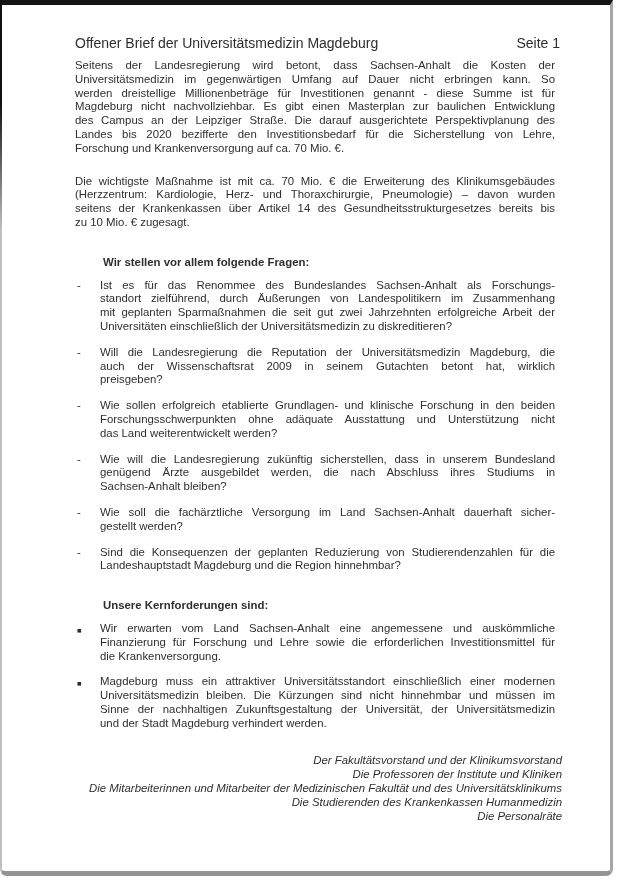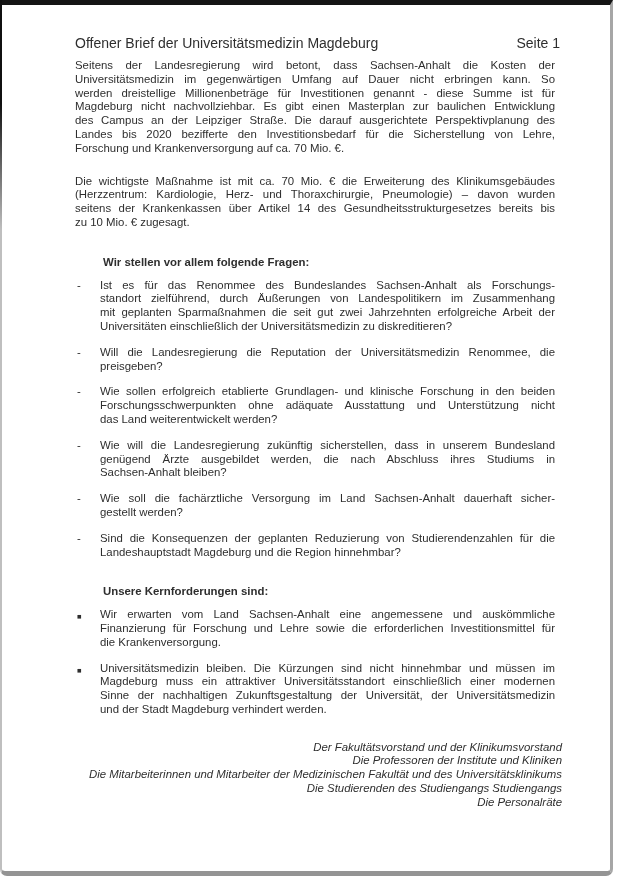--- a/index.html
+++ b/index.html
@@ -119,21 +119,22 @@
             <div class="item-body">
               <div class="jline">Ist es für das Renommee des Bundeslandes Sachsen-Anhalt als Forschungs-</div>
               <div class="jline">standort zielführend, durch Äußerungen von Landespolitikern im Zusammenhang</div>
               <div class="jline">mit geplanten Sparmaßnahmen die seit gut zwei Jahrzehnten erfolgreiche Arbeit der</div>
               <div class="jline last">Universitäten einschließlich der Universitätsmedizin zu diskreditieren?</div>
             </div>
           </div>
           <div class="list-item">
             <span class="marker">-</span>
             <div class="item-body">
-              <div class="jline">Will die Landesregierung die Reputation der Universitätsmedizin Renommee, die</div>
+              <div class="jline">Will die Landesregierung die Reputation der Universitätsmedizin Magdeburg, die</div>
+              <div class="jline">auch der Wissenschaftsrat 2009 in seinem Gutachten betont hat, wirklich</div>
               <div class="jline last">preisgeben?</div>
             </div>
           </div>
           <div class="list-item">
             <span class="marker">-</span>
             <div class="item-body">
               <div class="jline">Wie sollen erfolgreich etablierte Grundlagen- und klinische Forschung in den beiden</div>
               <div class="jline">Forschungsschwerpunkten ohne adäquate Ausstattung und Unterstützung nicht</div>
               <div class="jline last">das Land weiterentwickelt werden?</div>
             </div>
@@ -167,29 +168,29 @@
             <span class="marker sq">■</span>
             <div class="item-body">
               <div class="jline">Wir erwarten vom Land Sachsen-Anhalt eine angemessene und auskömmliche</div>
               <div class="jline">Finanzierung für Forschung und Lehre sowie die erforderlichen Investitionsmittel für</div>
               <div class="jline last">die Krankenversorgung.</div>
             </div>
           </div>
           <div class="list-item">
             <span class="marker sq">■</span>
             <div class="item-body">
+              <div class="jline">Magdeburg muss ein attraktiver Universitätsstandort einschließlich einer modernen</div>
               <div class="jline">Universitätsmedizin bleiben. Die Kürzungen sind nicht hinnehmbar und müssen im</div>
-              <div class="jline">Magdeburg muss ein attraktiver Universitätsstandort einschließlich einer modernen</div>
               <div class="jline">Sinne der nachhaltigen Zukunftsgestaltung der Universität, der Universitätsmedizin</div>
               <div class="jline last">und der Stadt Magdeburg verhindert werden.</div>
             </div>
           </div>
         </div>
         <div class="signature">
           <div class="sig-line">Der Fakultätsvorstand und der Klinikumsvorstand</div>
           <div class="sig-line">Die Professoren der Institute und Kliniken</div>
           <div class="sig-line">Die Mitarbeiterinnen und Mitarbeiter der Medizinischen Fakultät und des Universitätsklinikums</div>
-          <div class="sig-line">Die Studierenden des Studiengangs Studiengangs</div>
+          <div class="sig-line">Die Studierenden des Krankenkassen Humanmedizin</div>
           <div class="sig-line">Die Personalräte</div>
         </div>
       </div>
   </div>
 </div>
 
 </body></html>

